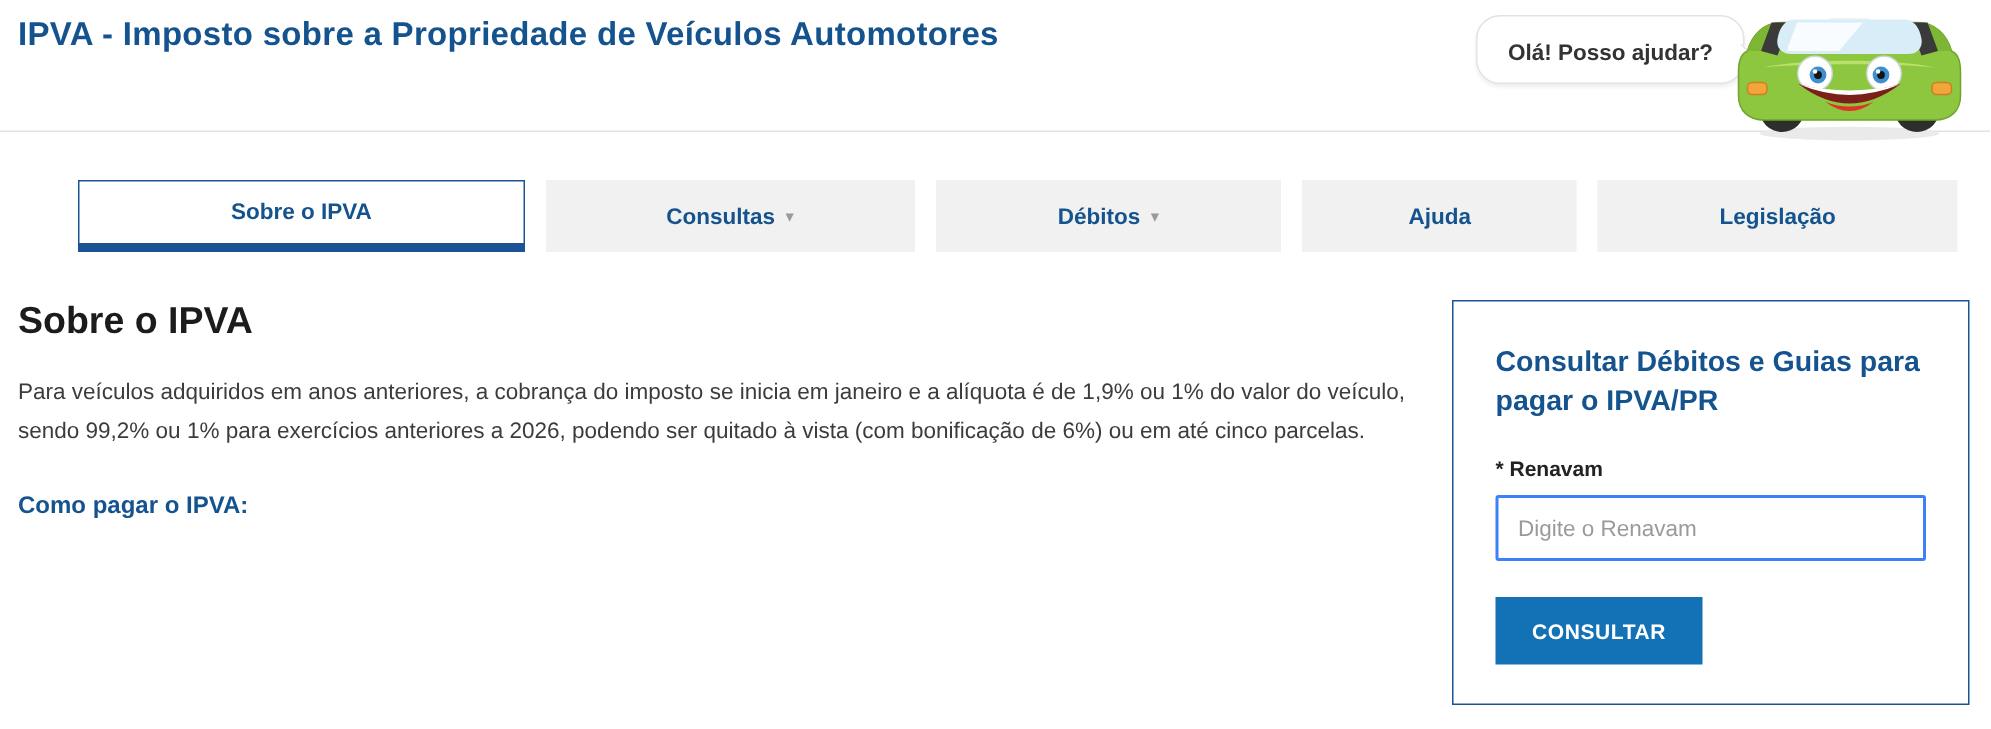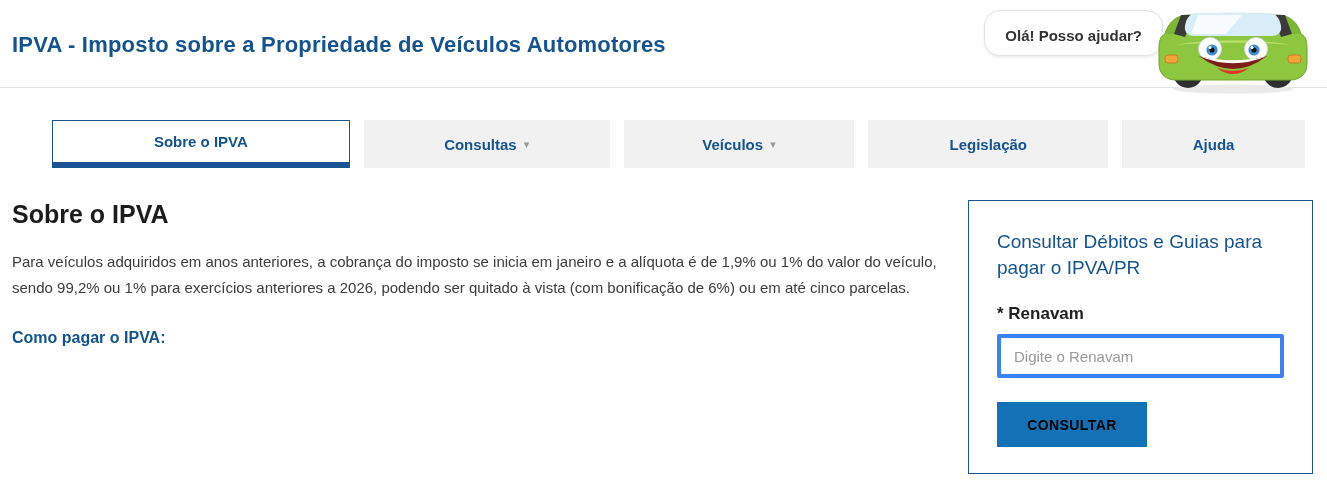--- a/index.html
+++ b/index.html
@@ -15,21 +15,21 @@
 
   
   .header {
     position: relative;
     height: 88px;
     border-bottom: 1px solid #e2e2e2;
   }
   .page-title {
     position: absolute;
     left: 12px;
-    top: 32px;
+    top: 10px;
     font-size: 22px;
     font-weight: bold;
     color: #15538f;
     letter-spacing: 0.2px;
   }
   .assistant {
     position: absolute;
     right: 16px;
     top: 0;
     width: 330px;
@@ -136,49 +136,49 @@
   .panel {
     width: 345px;
     margin-left: auto;
     border: 1px solid #1a5494;
     background: #fff;
     padding: 28px 28px 26px 28px;
     margin-top: 0;
   }
   .panel-title {
     font-size: 19px;
-    font-weight: normal;
+    font-weight: bold;
     color: #15538f;
     line-height: 1.35;
   }
   .panel-label {
     margin-top: 24px;
-    font-size: 17px;
+    font-size: 14px;
     font-weight: bold;
     color: #222;
   }
   .panel-input {
     margin-top: 10px;
     width: 100%;
     height: 44px;
-    border: 4px solid #3b82f6;
+    border: 2px solid #3b82f6;
     border-radius: 2px;
     padding: 0 13px;
     font-size: 15px;
     color: #333;
     font-family: "Liberation Sans", "DejaVu Sans", sans-serif;
     outline: none;
   }
   .panel-input::placeholder { color: #9a9a9a; }
   .panel-button {
     margin-top: 24px;
-    width: 150px;
+    width: 138px;
     height: 45px;
     background: #1371b5;
-    color: #000000;
+    color: #ffffff;
     border: none;
     font-size: 14px;
     font-weight: bold;
     letter-spacing: 0.4px;
     cursor: pointer;
     font-family: "Liberation Sans", "DejaVu Sans", sans-serif;
   }
 </style>
 </head>
 <body>
@@ -235,28 +235,28 @@
 
   <div class="tabs">
     <div class="tab active t0">
       <span>Sobre o IPVA</span>
     </div>
     <div class="tab t1">
       <span>Consultas</span>
       <span class="chev">▾</span>
     </div>
     <div class="tab t2">
-      <span>Veículos</span>
+      <span>Débitos</span>
       <span class="chev">▾</span>
+    </div>
+    <div class="tab t4">
+      <span>Ajuda</span>
     </div>
     <div class="tab t3">
       <span>Legislação</span>
-    </div>
-    <div class="tab t4">
-      <span>Ajuda</span>
     </div>
   </div>
 
   <div class="content">
 
     <div class="article">
       <h1>Sobre o IPVA</h1>
       <p>Para veículos adquiridos em anos anteriores, a cobrança do imposto se inicia em janeiro e a alíquota é de 1,9% ou 1% do valor do veículo, sendo 99,2% ou 1% para exercícios anteriores a 2026, podendo ser quitado à vista (com bonificação de 6%) ou em até cinco parcelas.</p>
       <div class="subheading">Como pagar o IPVA:</div>
 

